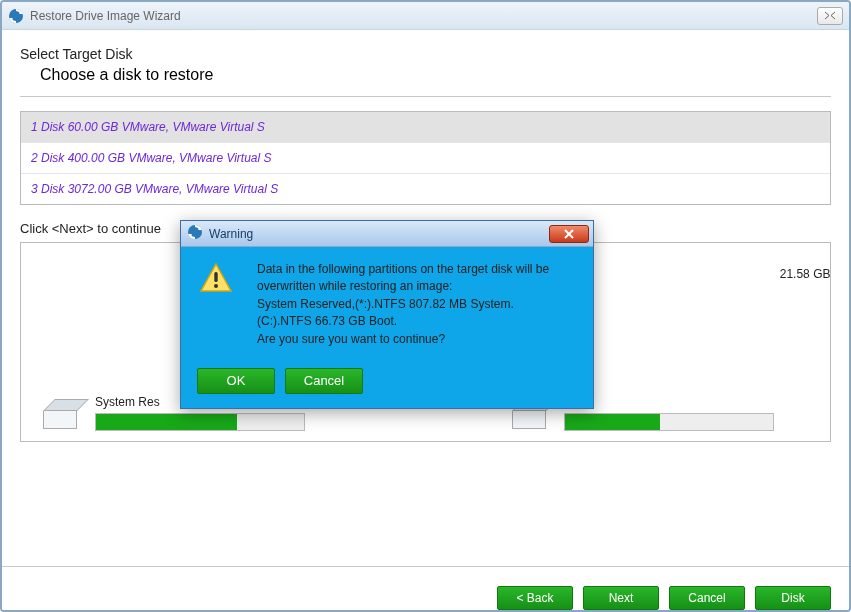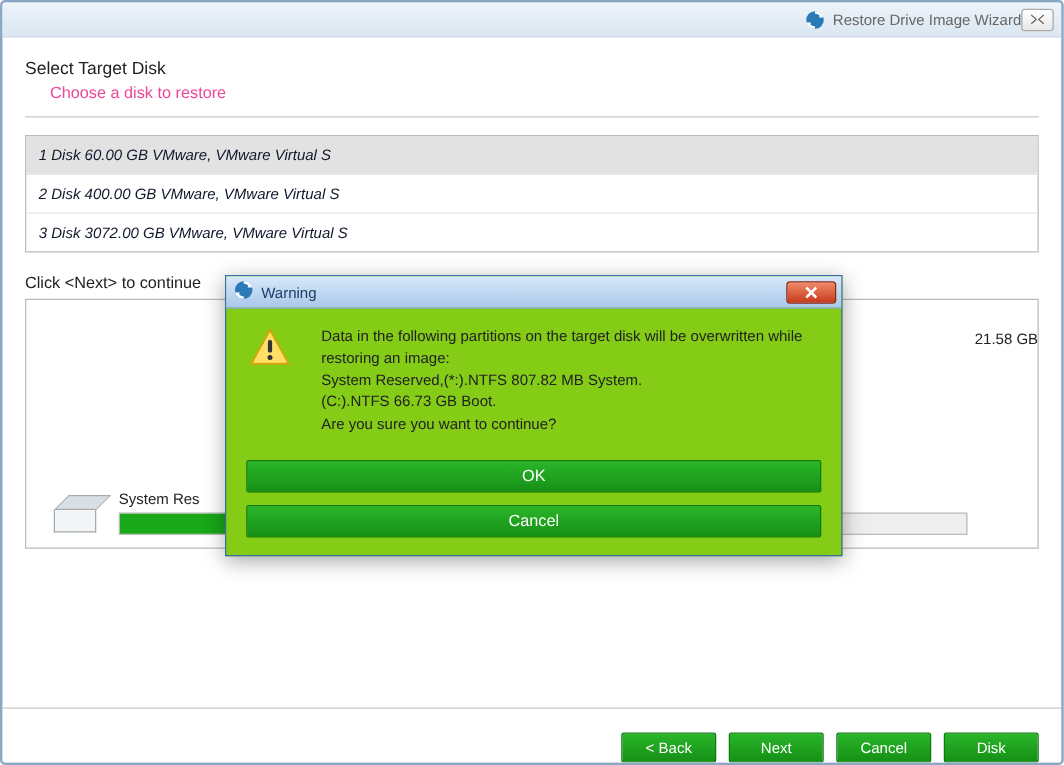--- a/index.html
+++ b/index.html
@@ -1,57 +1,57 @@
 <!DOCTYPE html>
 <html><head>
 <meta charset="utf-8">
 <style>
   * { box-sizing: border-box; margin: 0; padding: 0; }
   body { font-family: "Segoe UI", Tahoma, sans-serif; font-size: 12px; background: #fff; width: 851px; height: 612px; overflow: hidden; border: 2px solid #8aa8c4; border-radius: 4px; position: relative; }
-  .titlebar { height: 28px; background: linear-gradient(#eef4fa,#d9e6f1); border-bottom: 1px solid #c8d6e4; display: flex; align-items: center; padding: 0 6px; justify-content: flex-end; }
+  .titlebar { height: 28px; background: linear-gradient(#eef4fa,#d9e6f1); border-bottom: 1px solid #c8d6e4; display: flex; align-items: center; padding: 0 6px; justify-content: space-between; }
   .titlebar-left { display:flex; align-items:center; gap:6px; color:#555; }
   .app-icon svg { display:block; }
   .title-text { color:#666; }
   .close-btn { width:26px; height:18px; border:1px solid #aaa; border-radius:3px; background:linear-gradient(#fff,#e8e8e8); display:flex; align-items:center; justify-content:center; font-size:11px; color:#666; cursor:default; }
   .content { padding: 12px 18px 4px 18px; }
   .heading { font-size:14px; color:#222; margin-top:4px; }
-  .subheading { font-size:13px; color:#ec4899; margin:4px 0 12px 20px; }
+  .subheading { font-size:16px; color:#000000; margin:4px 0 12px 20px; }
   .hr { height:1px; background:#c8c8c8; margin-bottom:14px; }
   .disk-list { border:1px solid #bbb; background:#fff; }
-  .disk-row { padding:8px 10px; font-style:italic; color:#0f172a; border-top:1px solid #e5e5e5; cursor:default; }
+  .disk-row { padding:8px 10px; font-style:italic; color:#6d28d9; border-top:1px solid #e5e5e5; cursor:default; }
   .disk-row:first-child { border-top:none; }
   .disk-row.selected { background:#e2e2e2; }
   .hint { margin-top:16px; font-size:13px; color:#222; }
   .partition-panel { border:1px solid #bbb; background:#fff; margin-top:6px; height:200px; padding:20px 18px 10px 18px; display:flex; gap:40px; overflow:hidden; }
   .part { display:flex; gap:6px; }
   .part-top { display:flex; align-items:flex-end; gap:12px; }
   .drive-icon { width:44px; height:32px; }
   .drive-icon .top { background:#d8e0e6; border:1px solid #aaa; height:12px; transform: skewX(-45deg); margin-left:10px; width:34px; }
   .drive-icon .front { background:#f3f6f8; border:1px solid #aaa; border-top:none; height:18px; width:34px; margin-left:4px; }
   .part-info { display:flex; flex-direction:column; gap:4px; min-width:170px; }
   .part-label { font-size:12px; color:#222; white-space:nowrap; }
   .bar-wrap { width:210px; height:18px; border:1px solid #bbb; background:#eee; position:relative; }
   .bar-fill { height:100%; background:#18a818; }
   .free-text { font-size:12px; color:#222; margin-top:4px; white-space:nowrap; }
   .part-info.narrow { min-width:80px; }
   .part-info.narrow .bar-wrap { width:60px; }
   .footer { position:absolute; bottom:0; left:0; right:0; height:44px; border-top:1px solid #c8c8c8; display:flex; align-items:flex-end; justify-content:flex-end; gap:10px; padding-right:18px; background:#fff; }
   .btn-green { min-width:76px; height:24px; background:linear-gradient(#2ab62a,#169016); border:1px solid #0d7a0d; color:#fff; font-size:12px; display:flex; align-items:center; justify-content:center; border-radius:2px; cursor:default; padding:0 12px; }
 
   
-  .dialog { position:absolute; top:218px; left:178px; width:494px; background:#84cc16; border:1px solid #3b6ea5; box-shadow:0 4px 16px rgba(0,0,0,0.35); }
+  .dialog { position:absolute; top:218px; left:178px; width:414px; background:#0ea5e9; border:1px solid #3b6ea5; box-shadow:0 4px 16px rgba(0,0,0,0.35); }
   .dialog-titlebar { height:26px; background:linear-gradient(#d8e8fa,#a9c8ea); border-bottom:1px solid #88a9ca; display:flex; align-items:center; justify-content:space-between; padding:0 4px 0 6px; }
   .dialog-titlebar-left { display:flex; align-items:center; gap:6px; }
   .dialog-title { color:#1b3e66; font-size:12px; }
   .dlg-close { width:40px; height:18px; background:linear-gradient(#f28a6a,#c83a1b); border:1px solid #8a2a10; border-radius:3px; display:flex; align-items:center; justify-content:center; color:#fff; font-weight:bold; font-size:11px; cursor:default; }
   .dialog-body { display:flex; padding:14px 18px 10px 18px; gap:24px; }
   .warn-icon { flex:0 0 auto; }
   .dialog-text { line-height:1.45; color:#222; font-size:12px; }
   .dialog-text div { white-space:pre-wrap; }
-  .dialog-buttons { display:flex; gap:10px; padding:10px 16px 14px 16px;flex-direction:column; }
+  .dialog-buttons { display:flex; gap:10px; padding:10px 16px 14px 16px; }
   .dialog-buttons .btn-green { min-width:78px; height:26px; font-size:13px; }
 </style>
 </head>
 <body>
 
 <div class="titlebar">
   <div class="titlebar-left">
     <span class="app-icon">
       <svg width="16" height="16" viewBox="0 0 16 16">
           <circle cx="8" cy="8" r="7" fill="#2a7ab8"></circle>

